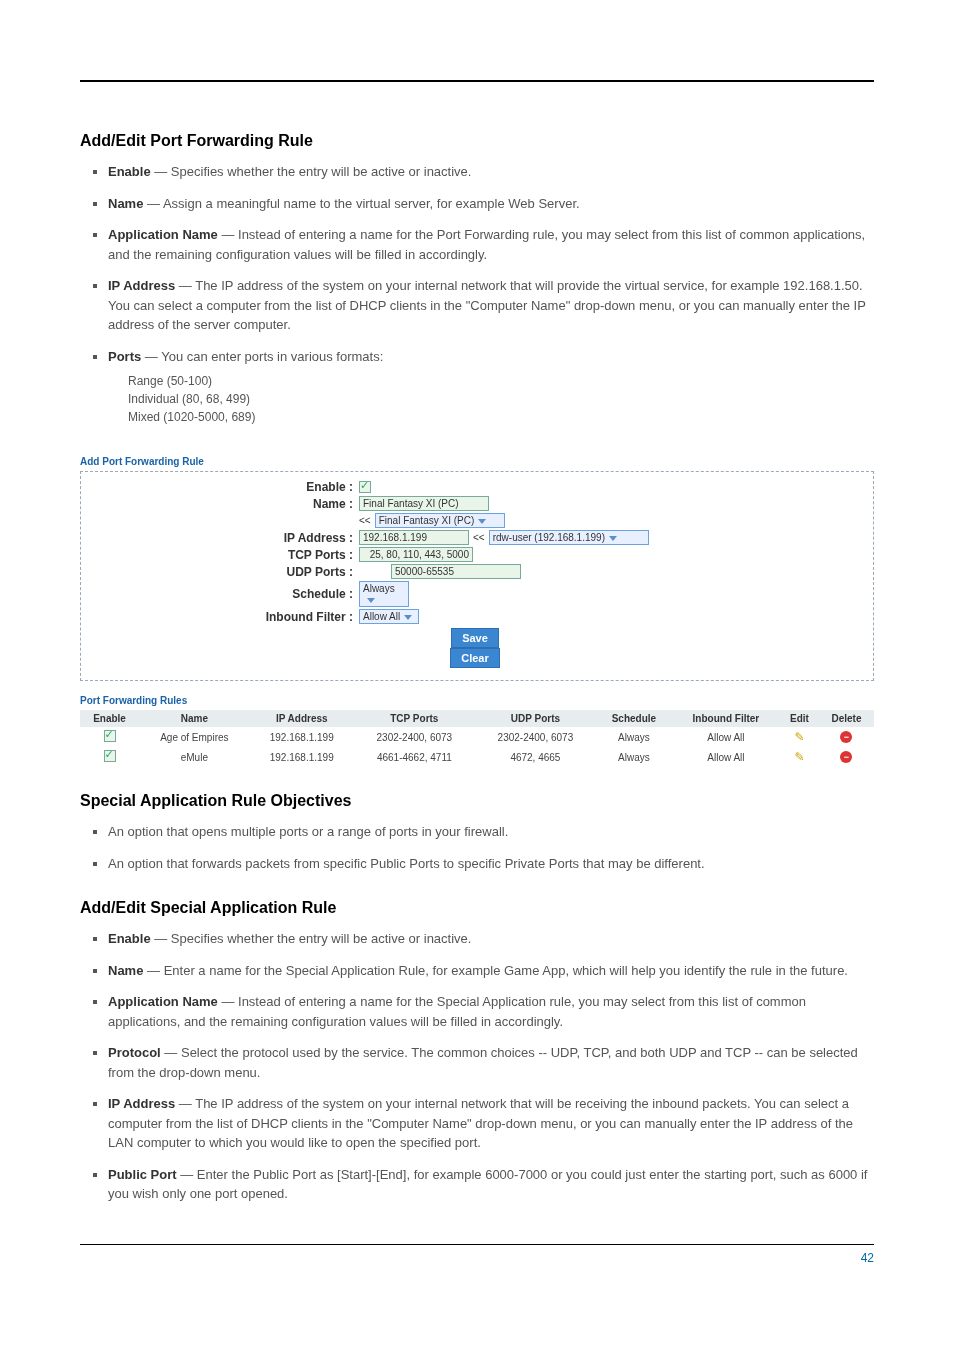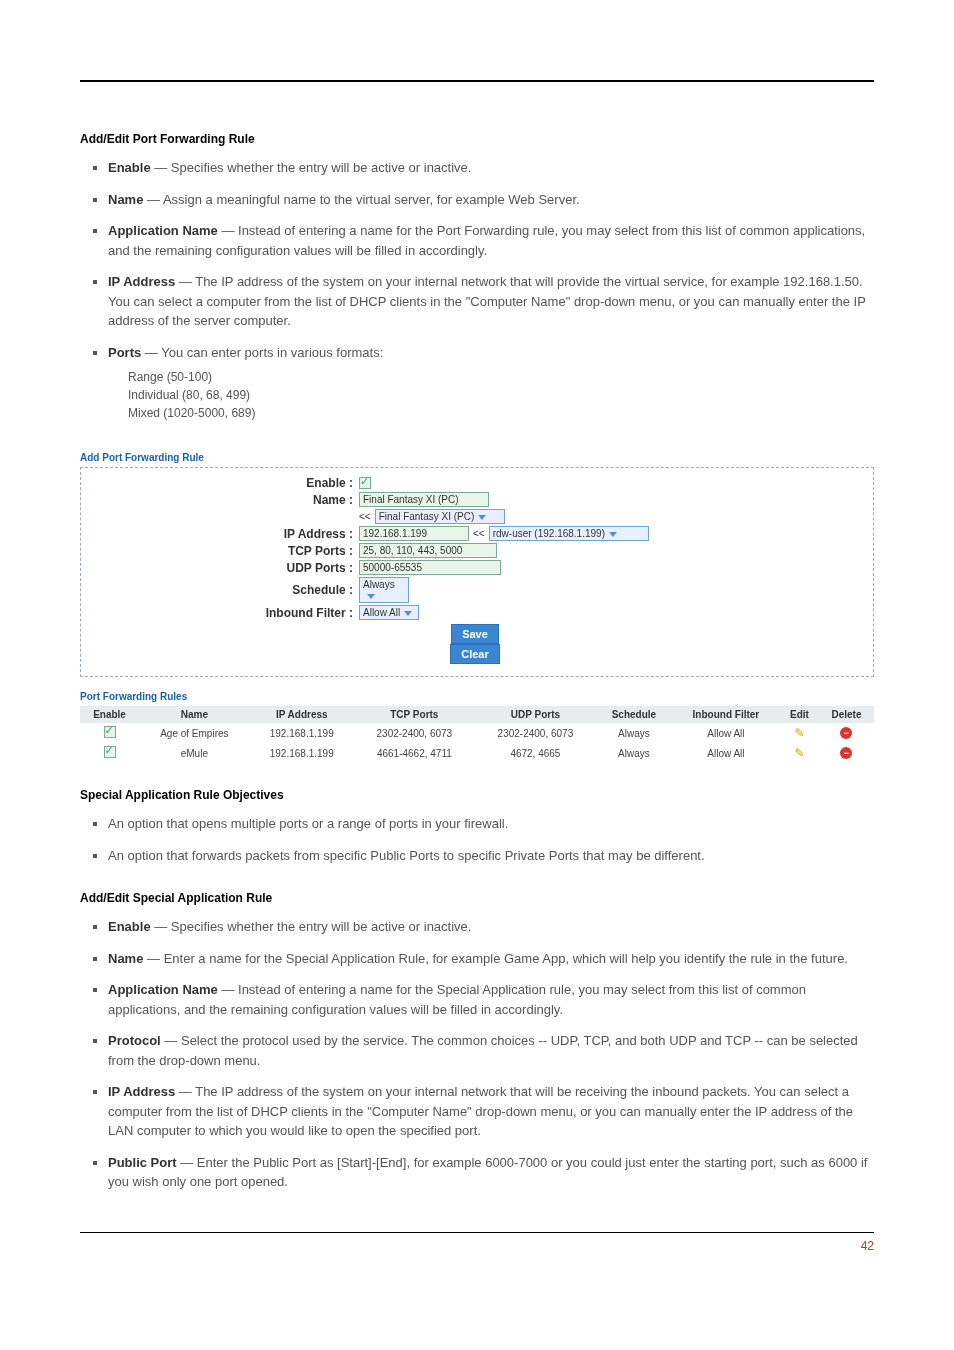--- a/index.html
+++ b/index.html
@@ -1,20 +1,20 @@
 <!DOCTYPE html>
 <html><head>
 <meta charset="utf-8">
 <style>
   * { box-sizing: border-box; margin: 0; padding: 0; }
   html, body { width: 954px; background: #fff; font-family: Arial, Helvetica, sans-serif; color: #000; }
   .page { width: 954px; padding: 80px 80px 60px 80px; }
   hr.top-rule { border: none; border-top: 2px solid #000; margin-bottom: 50px; }
   hr.bot-rule { border: none; border-top: 1px solid #000; margin-top: 40px; }
-  .section-title { font-size: 12px; font-weight: bold; margin-bottom: 10px; }
+  .section-title { font-size: 16px; font-weight: bold; margin-bottom: 10px; }
   ul.sq { list-style: square; padding-left: 28px; margin: 8px 0 8px 0; }
   ul.sq > li { font-size: 13px; line-height: 1.5; color: #555; margin: 12px 0; }
   ul.sq > li .k { font-weight: bold; color: #333; }
   
   .shot { margin: 30px 0 25px 0; font-family: Tahoma, Verdana, sans-serif; font-size: 10px; color: #333; }
   .panel-title { color: #1a63a8; font-weight: bold; font-size: 10px; margin-bottom: 4px; }
   .panel { border: 1px dashed #9ab; padding: 6px 8px 10px 8px; background: #fff; }
   .frow { display: flex; align-items: center; margin: 2px 0; }
   .flabel { width: 270px; text-align: right; font-weight: bold; padding-right: 6px; font-size: 12px; }
   .fbox { border: 1px solid #7a9; background: #e9f5e9; padding: 1px 3px; font-size: 10px; color: #333; }
@@ -68,25 +68,25 @@
       <span class="fbox blue" style="width:130px; position:relative;"><span>Final Fantasy XI (PC)</span><span class="dd-arrow"></span></span>
     </div>
     <div class="frow">
       <div class="flabel">IP Address :</div>
       <span class="fbox" style="width:110px;">192.168.1.199</span>
       <span style="margin:0 4px;">&lt;&lt;</span>
       <span class="fbox blue" style="width:160px;"><span>rdw-user (192.168.1.199)</span><span class="dd-arrow"></span></span>
     </div>
     <div class="frow">
       <div class="flabel">TCP Ports :</div>
-      <span class="fbox" style="width:138px;">25, 80, 110, 443, 5000</span>
+      <span class="fbox" style="width:114px;text-align:right;">25, 80, 110, 443, 5000</span>
     </div>
     <div class="frow">
       <div class="flabel">UDP Ports :</div>
-      <span class="fbox" style="width:142px;">50000-65535</span>
+      <span class="fbox" style="width:130px;margin-left:32px;">50000-65535</span>
     </div>
     <div class="frow">
       <div class="flabel">Schedule :</div>
       <span class="fbox blue" style="width:50px;"><span>Always</span><span class="dd-arrow"></span></span>
     </div>
     <div class="frow">
       <div class="flabel">Inbound Filter :</div>
       <span class="fbox blue" style="width:60px;"><span>Allow All</span><span class="dd-arrow"></span></span>
     </div>
     <div class="frow" style="margin-top:4px;flex-direction:column;">
@@ -150,15 +150,15 @@
 <ul class="sq">
   <li><span class="k">Enable</span> — <span>Specifies whether the entry will be active or inactive.</span></li>
   <li><span class="k">Name</span> — <span>Enter a name for the Special Application Rule, for example Game App, which will help you identify the rule in the future.</span></li>
   <li><span class="k">Application Name</span> — <span>Instead of entering a name for the Special Application rule, you may select from this list of common applications, and the remaining configuration values will be filled in accordingly.</span></li>
   <li><span class="k">Protocol</span> — <span>Select the protocol used by the service. The common choices -- UDP, TCP, and both UDP and TCP -- can be selected from the drop-down menu.</span></li>
   <li><span class="k">IP Address</span> — <span>The IP address of the system on your internal network that will be receiving the inbound packets. You can select a computer from the list of DHCP clients in the "Computer Name" drop-down menu, or you can manually enter the IP address of the LAN computer to which you would like to open the specified port.</span></li>
   <li><span class="k">Public Port</span> — <span>Enter the Public Port as [Start]-[End], for example 6000-7000 or you could just enter the starting port, such as 6000 if you wish only one port opened.</span></li>
 </ul>
 
 <hr class="bot-rule">
-<div style="text-align:right; font-size:12px; color:#c2410c; margin-top:6px;">42</div>
+<div style="text-align:right; font-size:12px; color:#0369a1; margin-top:6px;">42</div>
 
 </div>
 
 </body></html>

